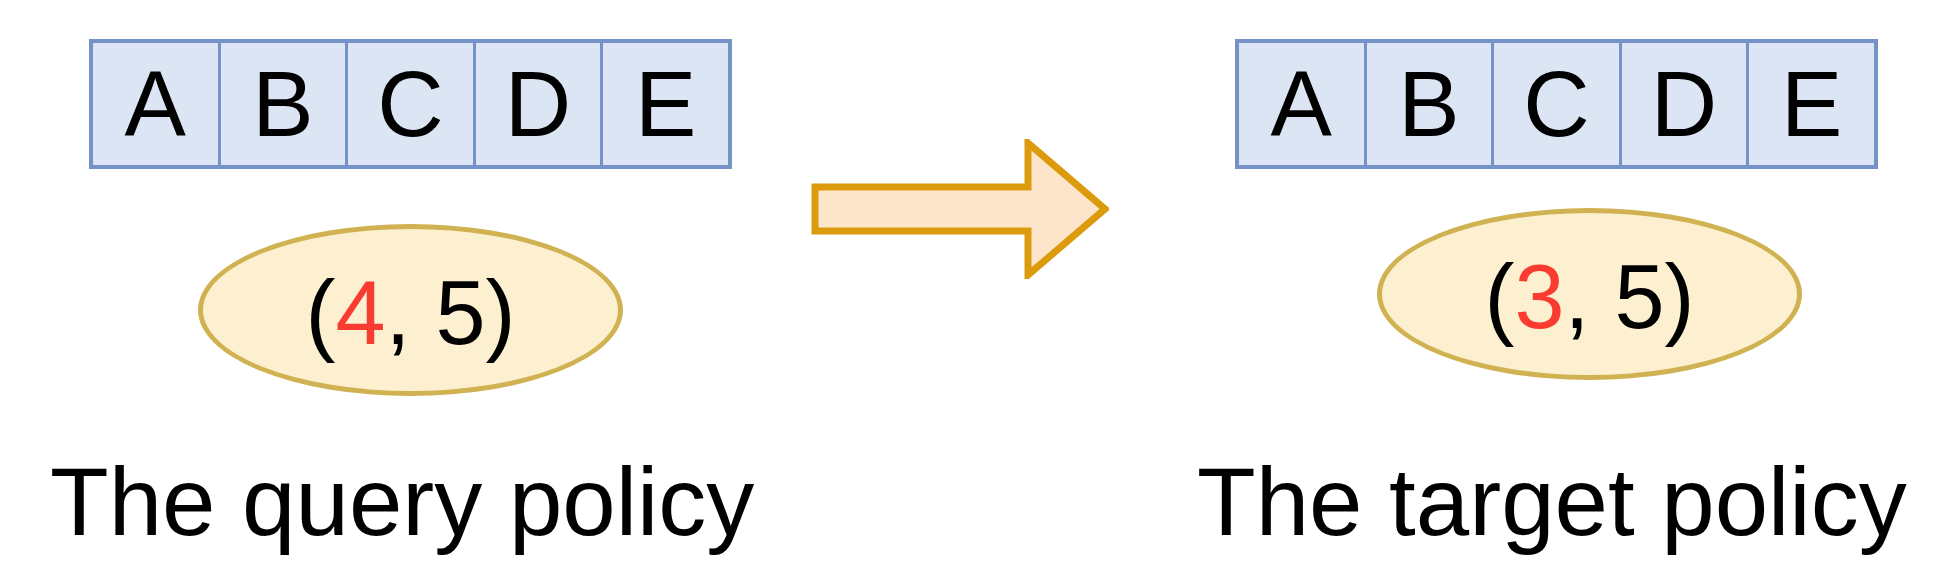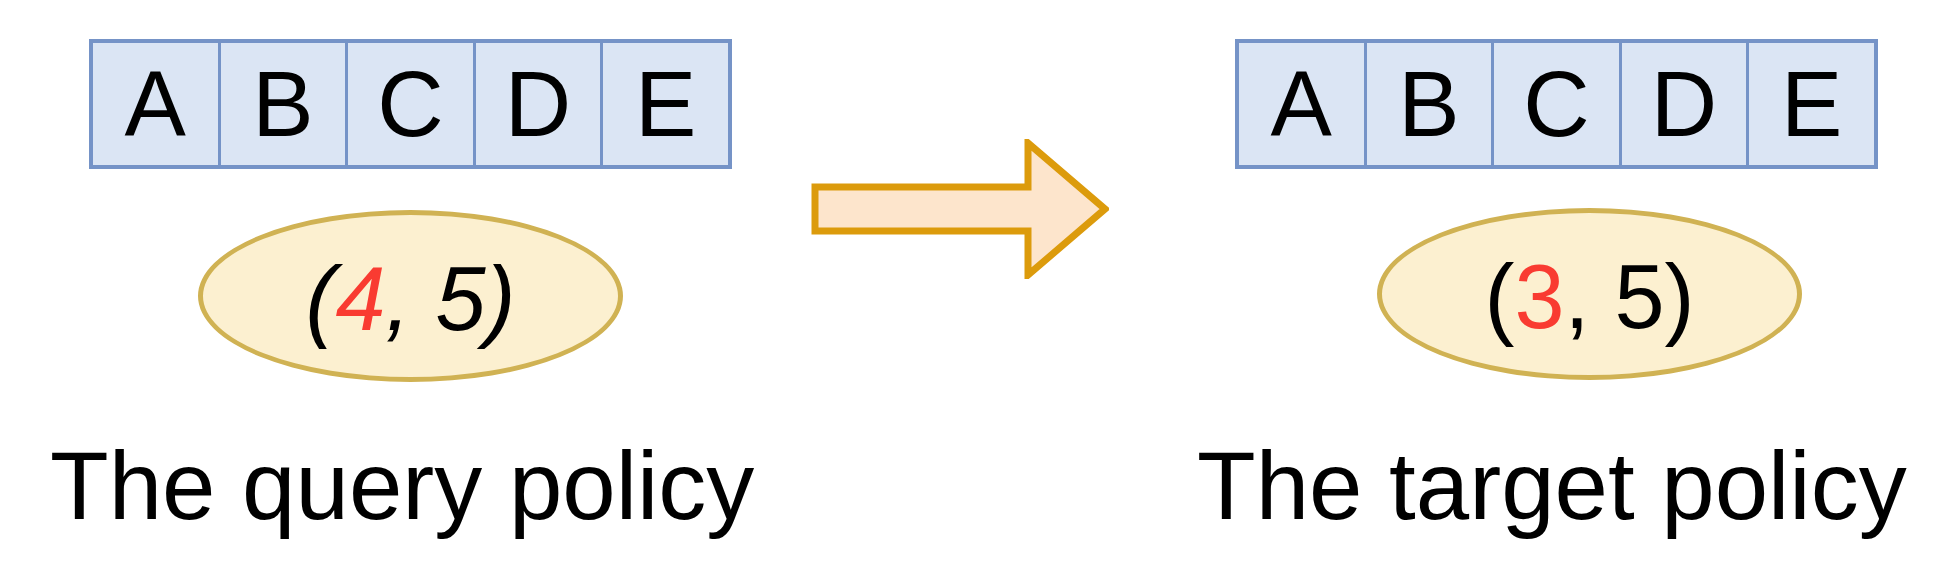--- a/index.html
+++ b/index.html
@@ -61,20 +61,21 @@
   }
   .tuple .hl { color: var(--highlight-red, #f93b31); }
 
   
   .caption {
     position: absolute;
     font-size: 96px;
     line-height: 1;
     color: var(--text, #000000);
     white-space: nowrap;
+    margin-top: 16px;
   }
 
   
   .arrow {
     position: absolute;
     left: 811px;
     top: 139px;
     width: 298px;
     height: 140px;
   }
@@ -103,21 +104,21 @@
           <span>C</span>
         </div>
       <div class="cell">
           <span>D</span>
         </div>
       <div class="cell">
           <span>E</span>
         </div>
     </div>
 
-    <div class="ellipse" style="left:198px; top:210px;font-style:italic;">
+    <div class="ellipse" style="left:198px; top:224px;">
       <span class="tuple"><span>(</span><span class="hl">4</span><span>, 5)</span></span>
     </div>
 
     <div class="caption" style="left:50px; top:438px;">The query policy</div>
   </div>
 
   
   <svg class="arrow" viewBox="-4 -4 298 140" aria-hidden="true">
     <polygon points="0,44 213,44 213,0 290,66 213,132 213,88 0,88"></polygon>
   </svg>

